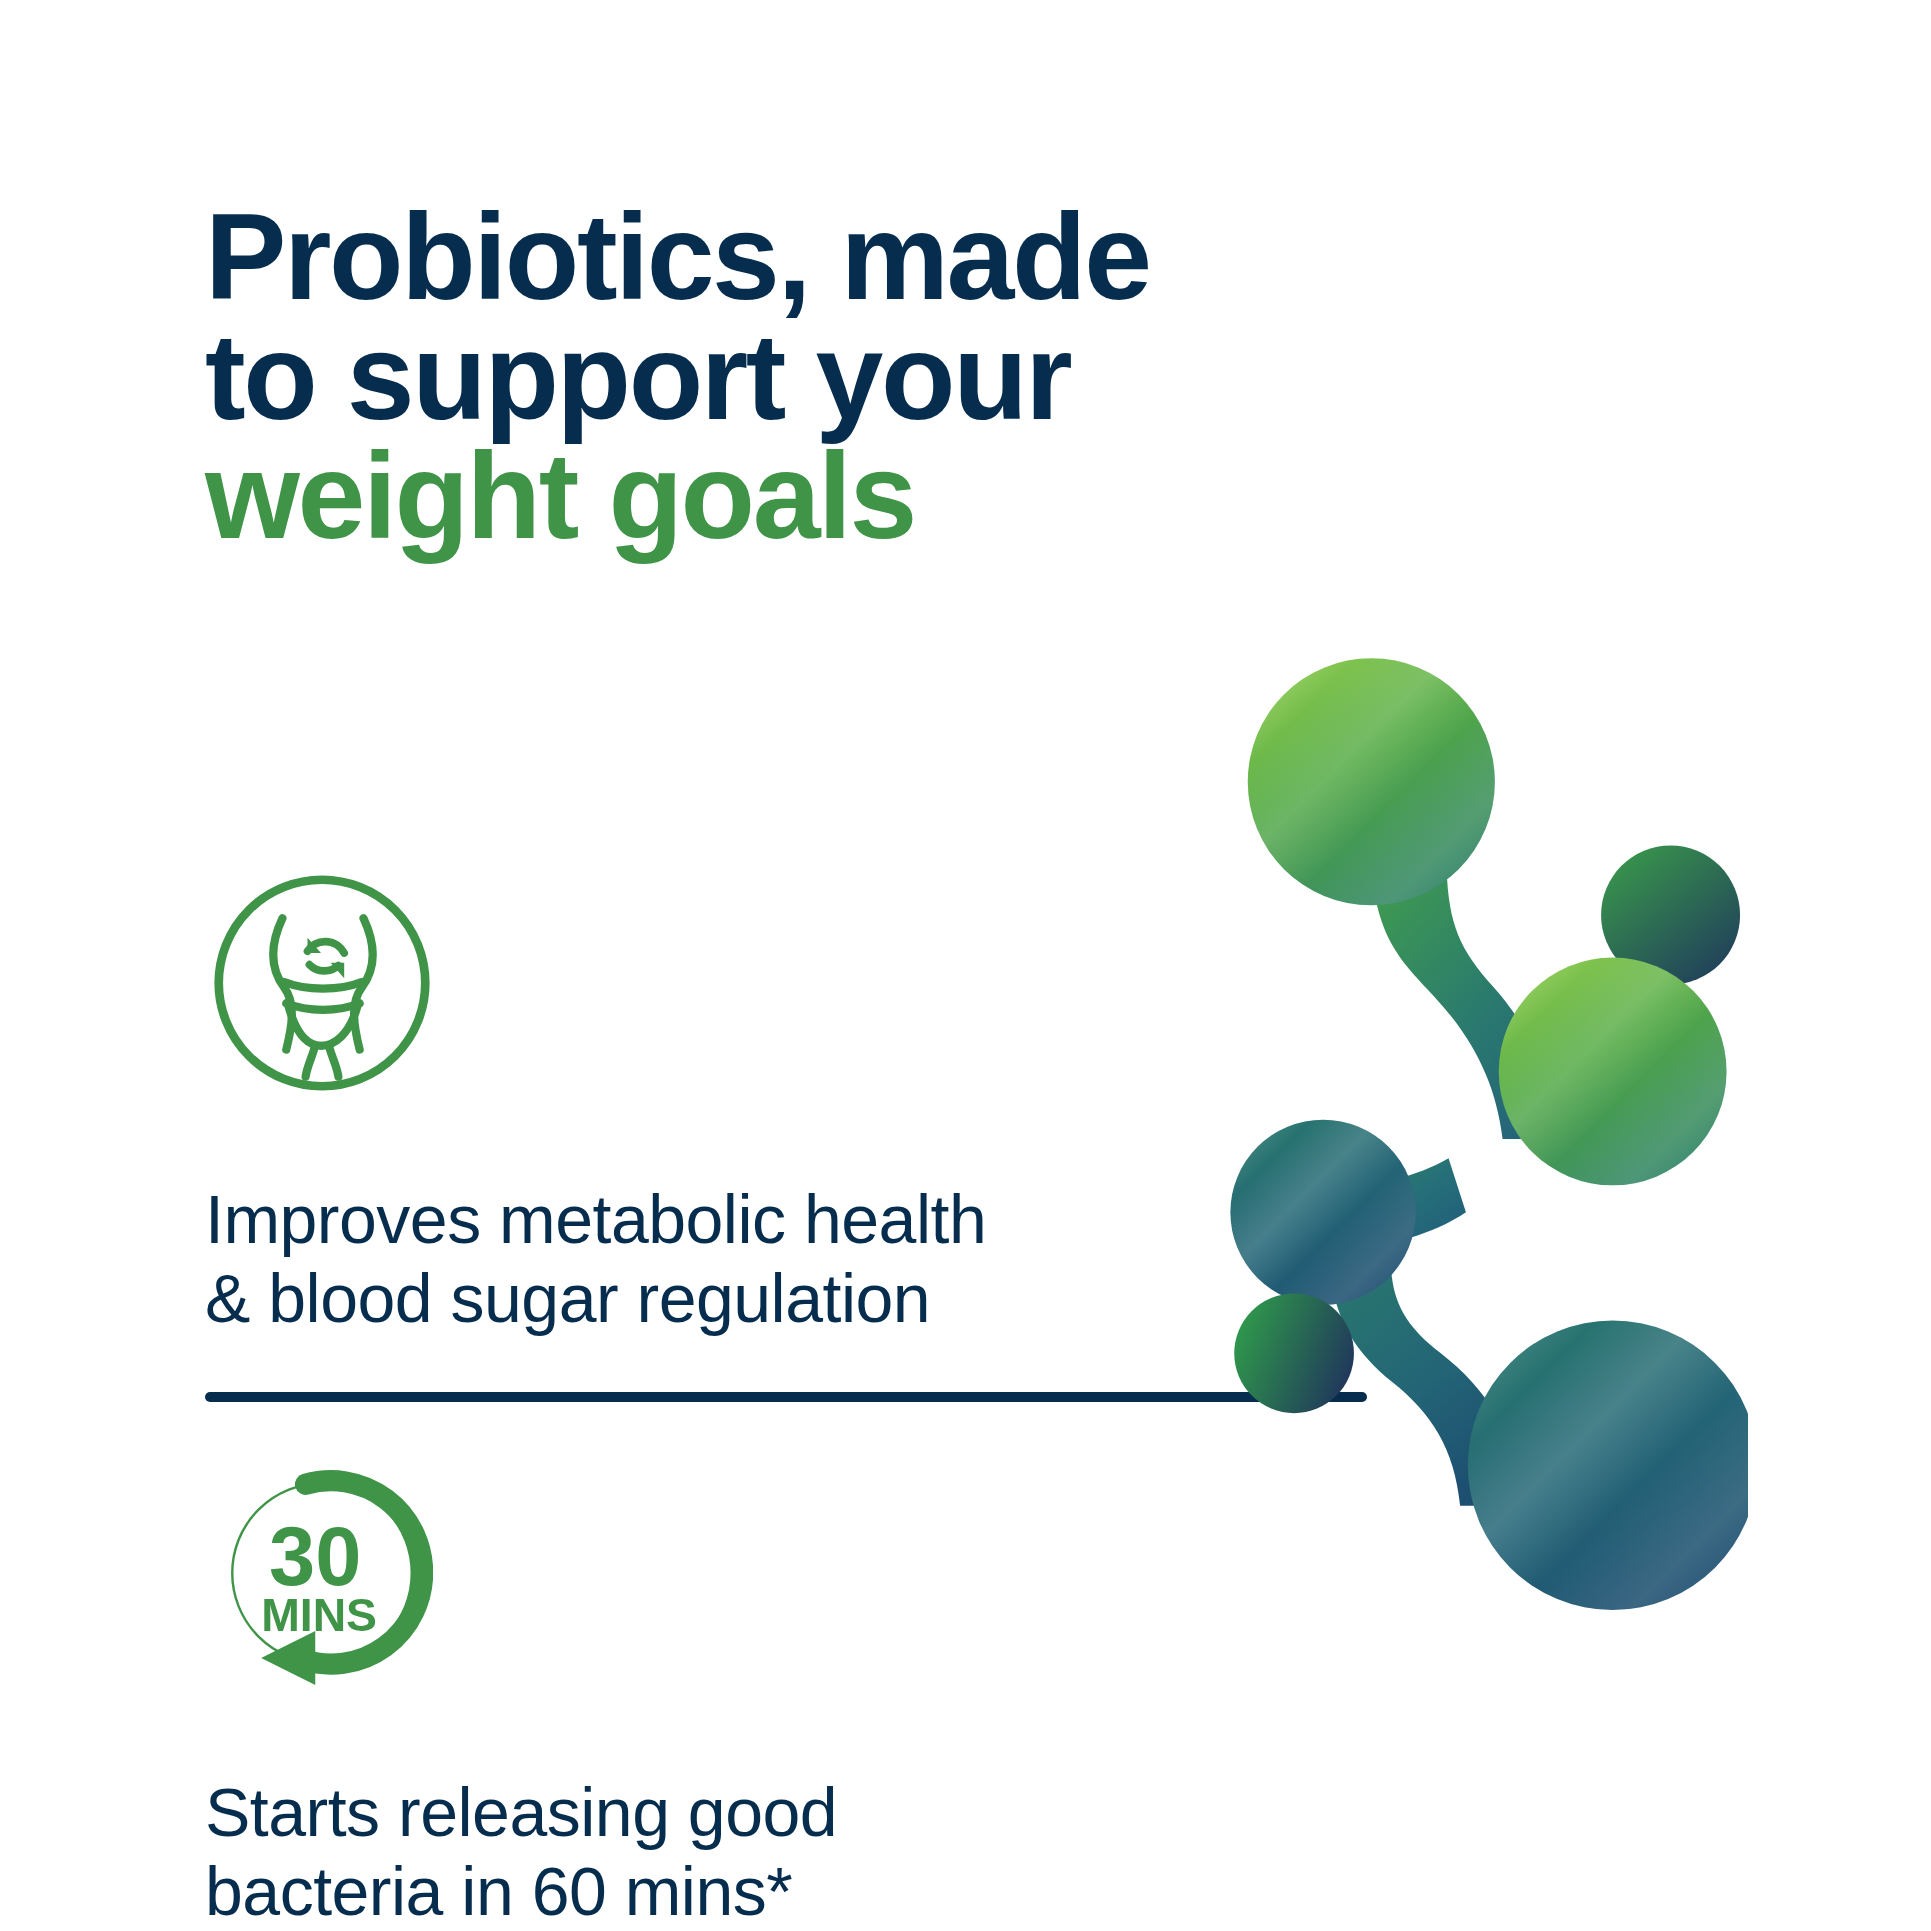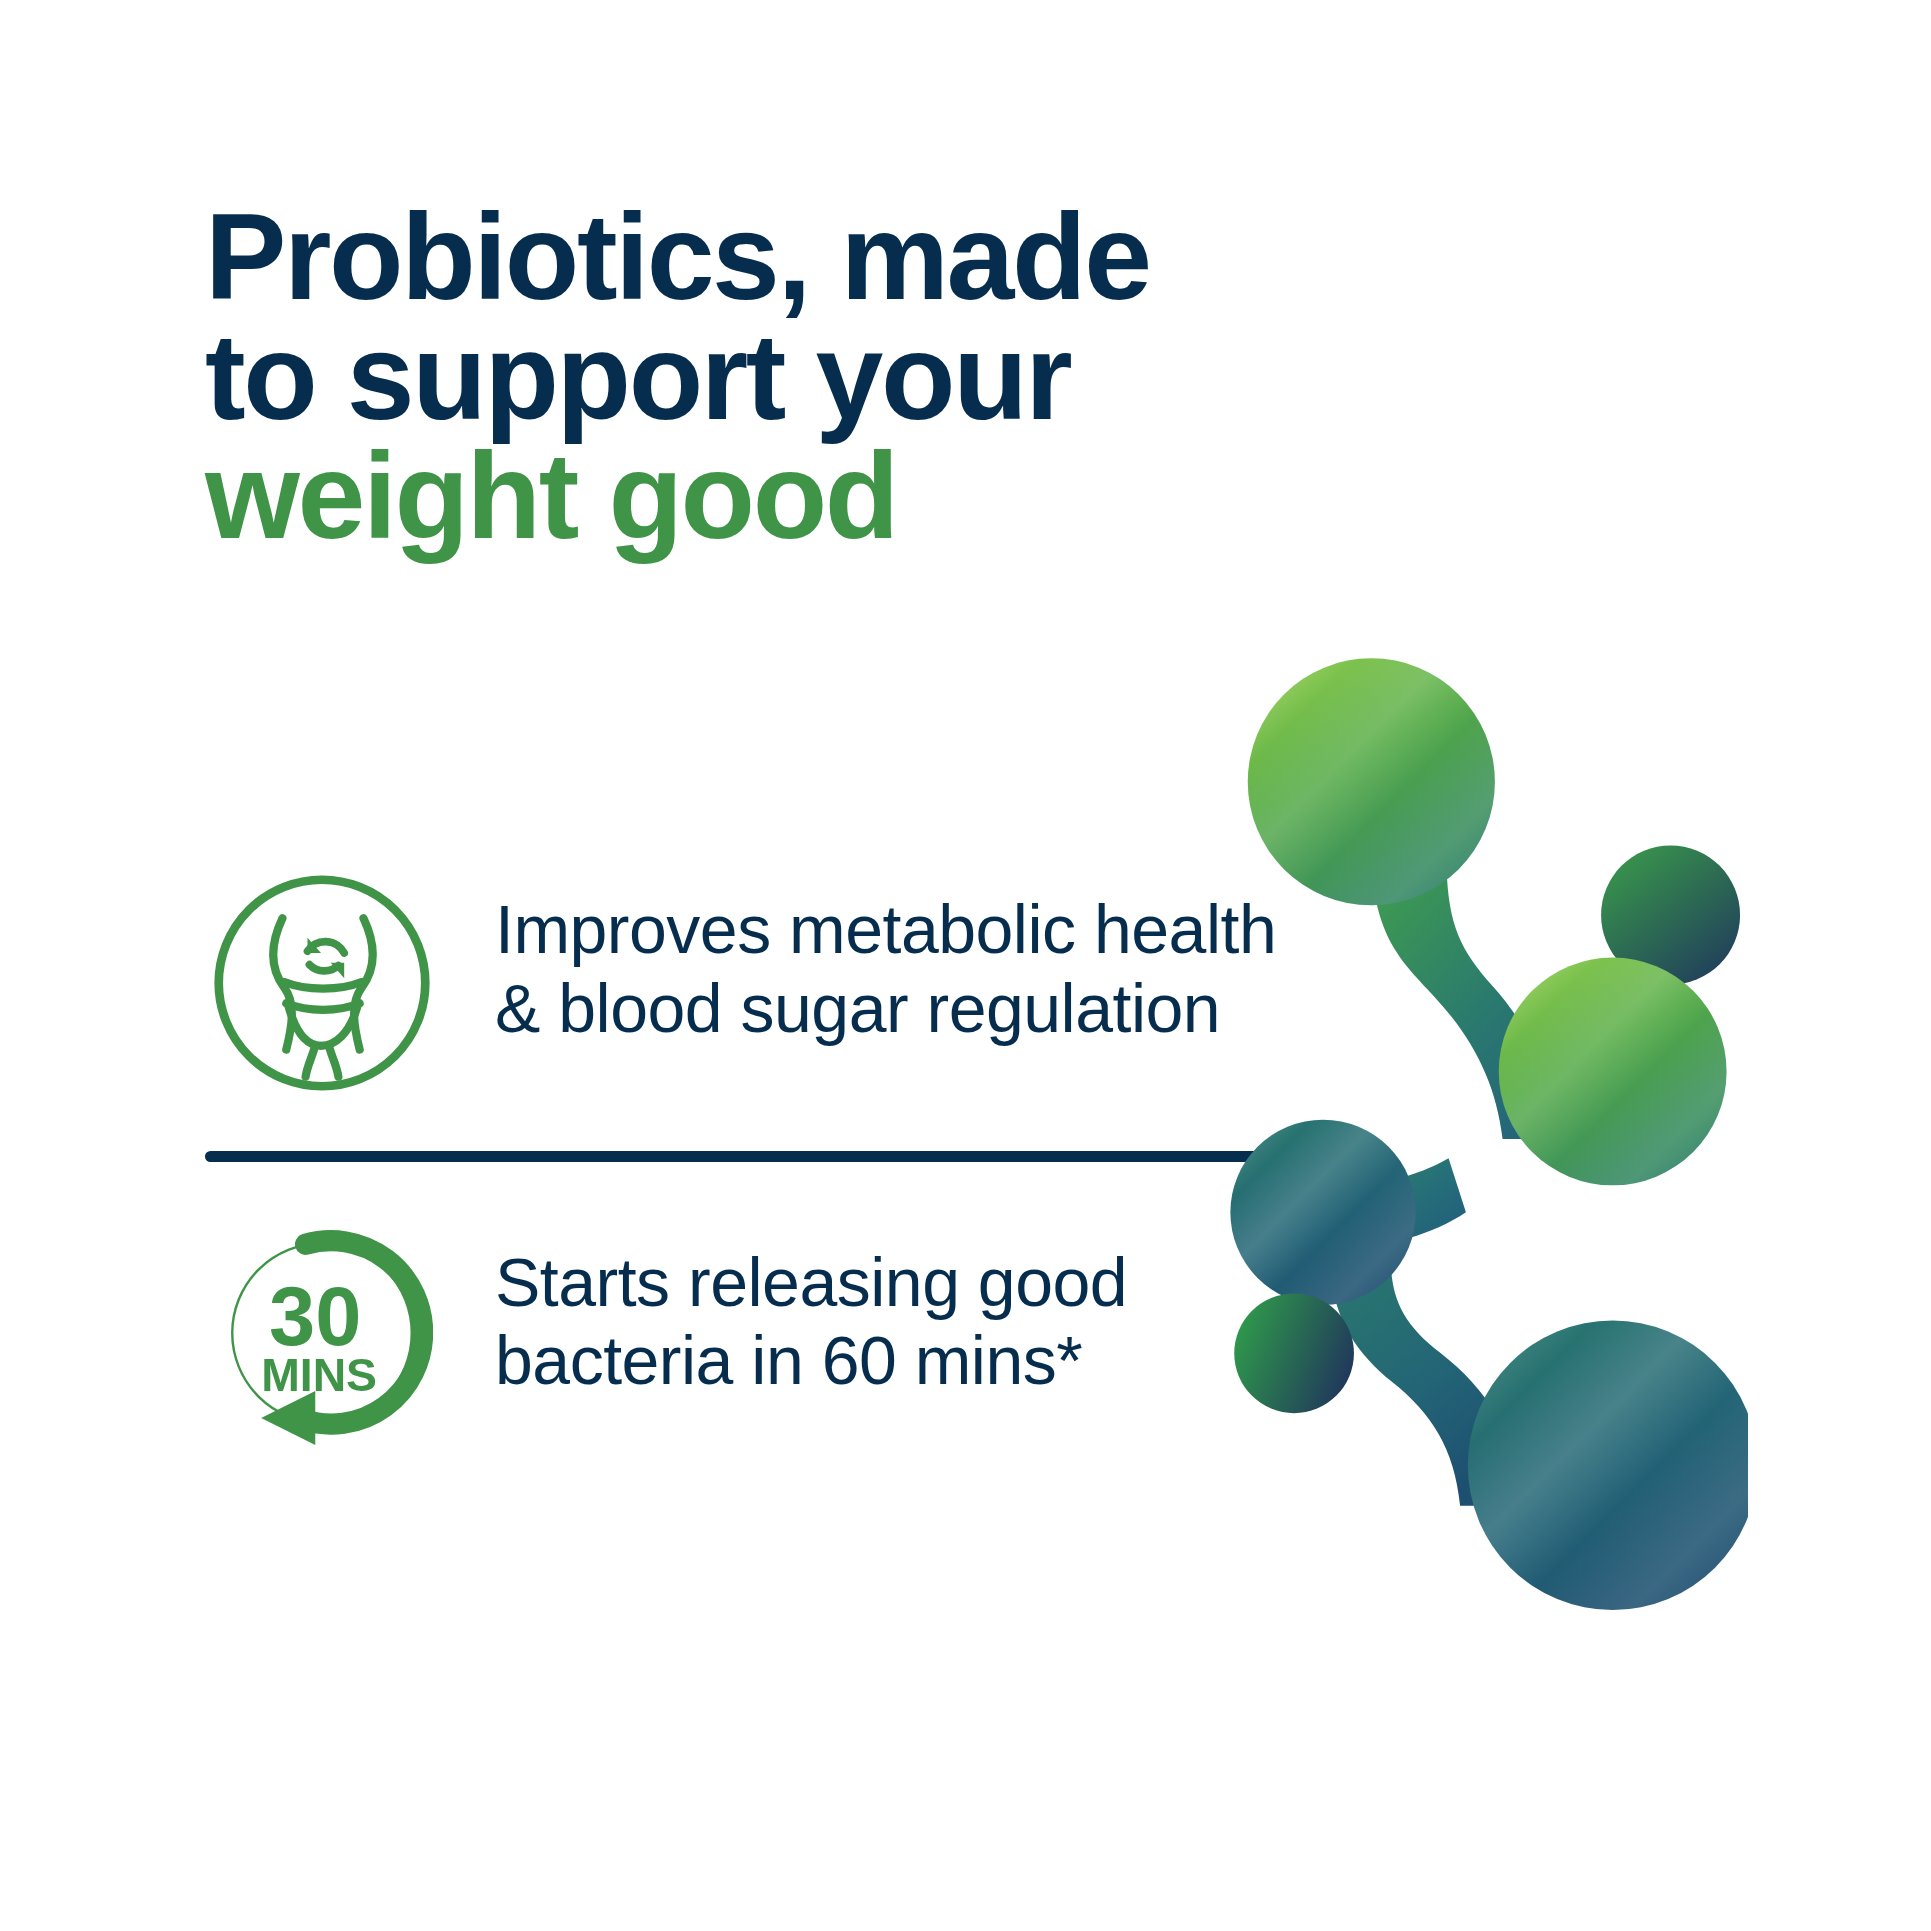--- a/index.html
+++ b/index.html
@@ -37,20 +37,21 @@
   .benefits {
     position:absolute;
     left:205px;
     top:869px;
     width:1207px;
   }
   .benefit-row {
     display:flex;
     align-items:flex-start;
     gap:62px;
+    flex-direction:column;
   }
   .benefit-icon {
     flex:0 0 auto;
     width:228px;
     height:228px;
     display:flex;
     align-items:center;
     justify-content:flex-end;
   }
   .benefit-icon svg { display:block; }
@@ -84,21 +85,21 @@
   .molecule-art svg { display:block; }
 </style>
 </head>
 <body>
 
 <div class="page">
 
   <div class="headline">
     <div class="line navy">Probiotics, made</div>
     <div class="line navy">to support your</div>
-    <div class="line green">weight good</div>
+    <div class="line green">weight goals</div>
   </div>
 
   <div class="benefits">
 
     <div class="benefit-row">
       <div class="benefit-icon">
         <svg width="222" height="222" viewBox="0 0 230 230" fill="none">
           <circle cx="115" cy="115" r="107" stroke="#3f9448" stroke-width="9"></circle>
 
           <path d="M74 48 C58 82 64 104 76 120 C88 136 84 160 78 184" stroke="#3f9448" stroke-width="8.5" stroke-linecap="round" fill="none"></path>

